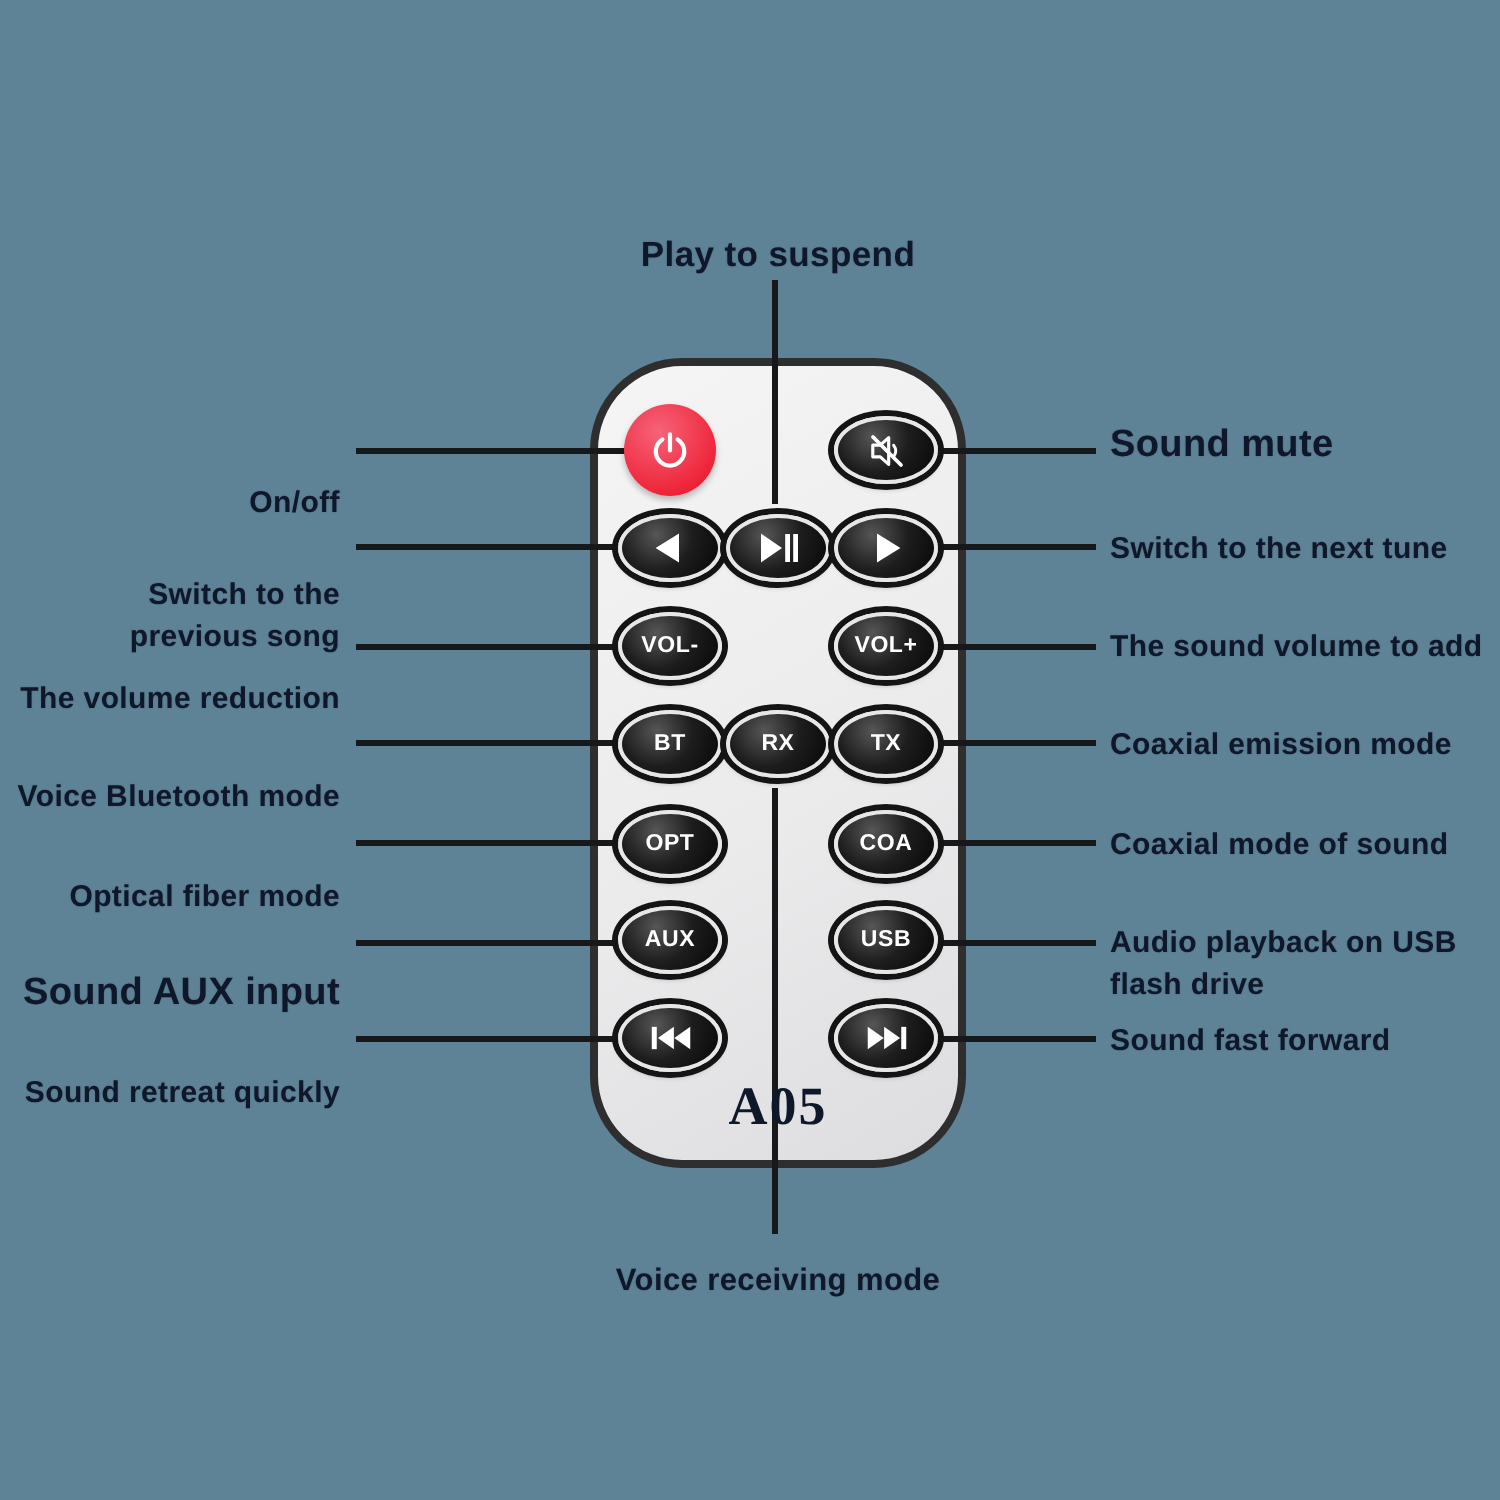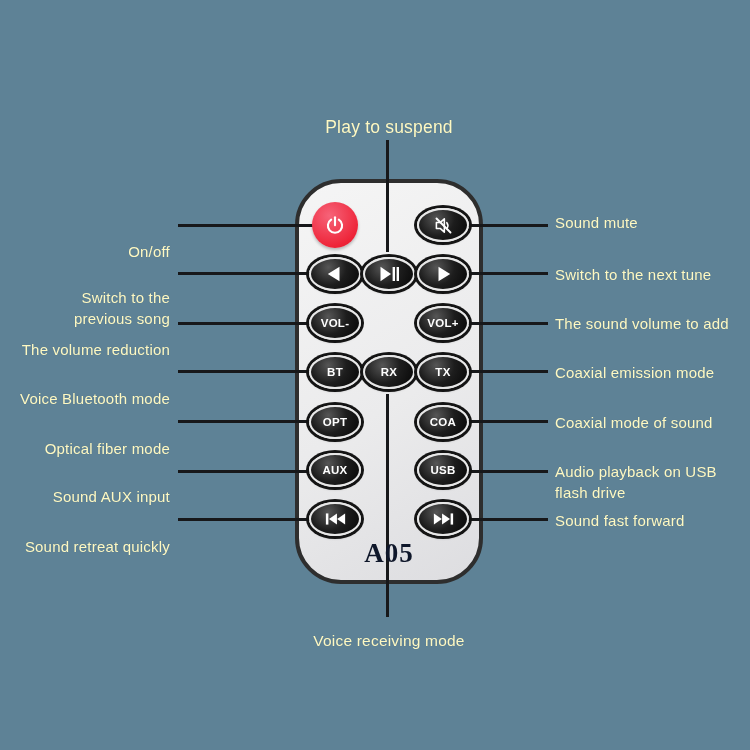--- a/index.html
+++ b/index.html
@@ -3,27 +3,27 @@
 <meta charset="utf-8">
 <style>
   html,body{margin:0;padding:0;}
   #stage{
     position:relative;width:750px;height:750px;overflow:hidden;
     background:#5e8296;
     font-family:"Liberation Sans",sans-serif;
   }
   
   .lbl{
-    position:absolute;color:#fef9c3;font-weight:400;font-size:15px;
+    position:absolute;color:#0f172a;font-weight:700;font-size:15px;
     line-height:21px;white-space:pre-line;letter-spacing:.2px;
     text-shadow:0 0 1px rgba(0,0,0,.15);
   }
   .lbl.left{right:580px;text-align:right;margin-top:26px;}
   .lbl.right{left:555px;text-align:left;}
-  .lbl.big{font-size:15px;line-height:24px;}
+  .lbl.big{font-size:19px;line-height:24px;}
   .lbl.center{left:258px;width:262px;text-align:center;}
   .lbl-on-off{top:215px;}
   .lbl-prev{top:261px;}
   .lbl-vol-down{top:313px;}
   .lbl-bt{top:362px;}
   .lbl-opt{top:412px;}
   .lbl-aux{top:459px;}
   .lbl-rew{top:510px;}
   .lbl-mute{top:211px;}
   .lbl-next{top:264px;}

